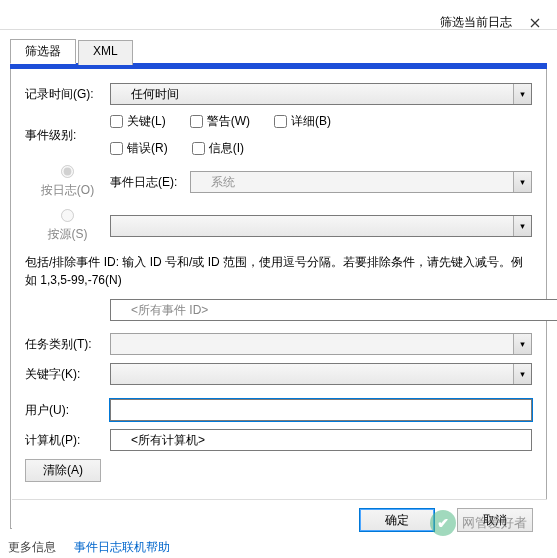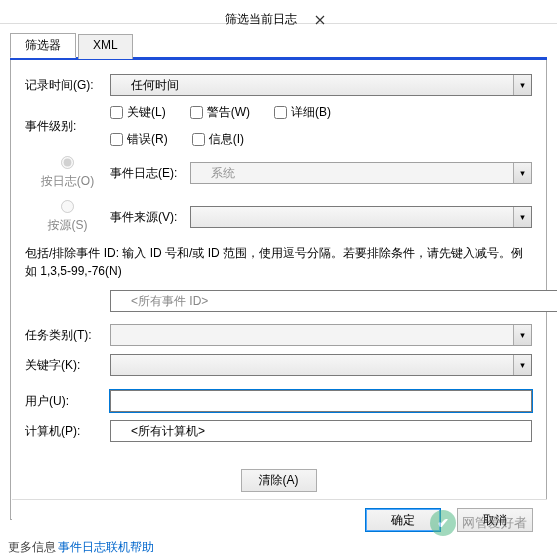--- a/index.html
+++ b/index.html
@@ -1,21 +1,21 @@
 <!DOCTYPE html>
 <html><head>
 <meta charset="utf-8">
 <style>
 * { box-sizing: border-box; margin: 0; padding: 0; }
 body { font-family: "Microsoft YaHei", "Segoe UI", Tahoma, sans-serif; font-size: 12px; background: #fff; width: 557px; height: 558px; overflow: hidden; }
-.titlebar { display: flex; align-items: center; justify-content: center; height: 24px; padding: 16px 0 0 10px; border-bottom: 1px solid #ddd; }
+.titlebar { display: flex; align-items: center; justify-content: flex-end; height: 30px; padding: 16px 0 0 10px; border-bottom: 1px solid #ddd; }
 .titlebar span { font-size: 12px; }
 .close-btn { width: 45px; height: 30px; display: flex; align-items: center; justify-content: center; font-size: 14px; cursor: pointer; }
 .outer { padding: 8px 10px; }
-.tabs { display: flex; border-bottom: 3px solid #1d4ed8; position: relative; }
+.tabs { display: flex; border-bottom: 6px solid #1d4ed8; position: relative; }
 .tab { padding: 3px 14px; border: 1px solid #aaa; border-bottom: none; background: #fff; position: relative; top: 1px; margin-right: 2px; cursor: pointer; font-size: 12px; }
 .tab.active { background: #fff; border-bottom: 1px solid #fff; }
 .tab.inactive { background: #f0f0f0; top: 2px; }
 .panel { border: 1px solid #aaa; border-top: none; padding: 14px 14px 10px 14px; height: 460px; }
 .row { display: flex; align-items: center; margin-bottom: 8px; }
 .label { width: 85px; flex-shrink: 0; }
 .field { flex: 1; }
 select, input[type="text"] { width: 100%; height: 22px; font-size: 12px; padding: 1px 20px; border: 1px solid #7a7a7a; background: #fff; }
 select { appearance: none; background: linear-gradient(#f7f7f7,#e8e8e8); padding-right: 18px; }
 .select-wrap { position: relative; display: flex; }
@@ -24,28 +24,28 @@
 .check { display: flex; align-items: center; gap: 4px; }
 .check input { width: 13px; height: 13px; }
 .radio-row { display: flex; align-items: center; margin-bottom: 10px; }
 .radio-label { width: 85px; display: flex; align-items: center; gap: 4px; color: #888; flex-direction: column; }
 .radio-label input { width: 13px; height: 13px; }
 .inner-label { width: 80px; flex-shrink: 0; }
 .disabled-select { background: #f0f0f0 !important; color: #666; }
 .helptext { margin: 6px 0 10px 0; line-height: 1.5; }
 .eventid-input { margin-left: 85px; width: calc(100% - 85px); color: #888; }
 .user-input { border: 1px solid #0078d7; outline: 1px solid #0078d7; }
-.clear-btn-row { display: flex; justify-content: center; margin-top: 27px; }
+.clear-btn-row { display: flex; justify-content: flex-start; margin-top: 8px; }
 .clear-btn { min-width: 76px; height: 23px; border: 1px solid #adadad; background: linear-gradient(#f5f5f5,#e8e8e8); cursor: pointer; font-size: 12px; padding: 0 10px; }
-.footer { display: flex; justify-content: flex-end; gap: 16px; padding: 8px 14px; border-top: 1px solid #ddd; position: absolute; bottom: 18px; right: 10px; width: 535px; background: #fff; }
+.footer { display: flex; justify-content: flex-end; gap: 22px; padding: 8px 14px; border-top: 1px solid #ddd; position: absolute; bottom: 18px; right: 10px; width: 535px; background: #fff; }
 .footer button { min-width: 76px; height: 24px; border: 1px solid #adadad; background: linear-gradient(#f5f5f5,#e8e8e8); cursor: pointer; font-size: 12px; }
 .footer .ok { border: 1px solid #0078d7; box-shadow: inset 0 0 0 1px #4ca6ff; }
 .watermark { position: absolute; right: 30px; bottom: 22px; display: flex; align-items: center; gap: 6px; opacity: 0.55; font-size: 13px; color: #555; pointer-events: none; }
 .watermark .wicon { width: 26px; height: 26px; border-radius: 50%; background: #5b8; display:flex; align-items:center; justify-content:center; color:#fff; font-weight: bold; font-size:14px; }
-.bottom-meta { position: absolute; bottom: 2px; left: 8px; color: #444; font-size: 12px; display:flex; gap:2px; }
+.bottom-meta { position: absolute; bottom: 2px; left: 8px; color: #444; font-size: 12px; display:flex; gap:18px; }
 .bottom-meta .link { color: #0066cc; }
 </style>
 </head>
 <body>
 
 <div class="titlebar">
   <span>筛选当前日志</span>
   <div class="close-btn">
     <svg width="10" height="10" viewBox="0 0 10 10">
         <path d="M1 1 L9 9 M9 1 L1 9" stroke="#333" stroke-width="1.2"></path>
@@ -108,21 +108,20 @@
         <select class="disabled-select" disabled=""><option>系统</option></select>
         <div class="select-arrow">▾</div>
       </div>
     </div>
 
     <div class="radio-row">
       <label class="radio-label">
           <input type="radio" disabled="" style="">
           <span>按源(S)</span>
         </label>
-      <div class="inner-label">事件来源(V):</div>
       <div class="field select-wrap">
         <select><option></option></select>
         <div class="select-arrow">▾</div>
       </div>
     </div>
 
     <div class="helptext">包括/排除事件 ID: 输入 ID 号和/或 ID 范围，使用逗号分隔。若要排除条件，请先键入减号。例如 1,3,5-99,-76(N)</div>
 
     <input type="text" class="eventid-input" value="&lt;所有事件 ID&gt;" style="">
 

